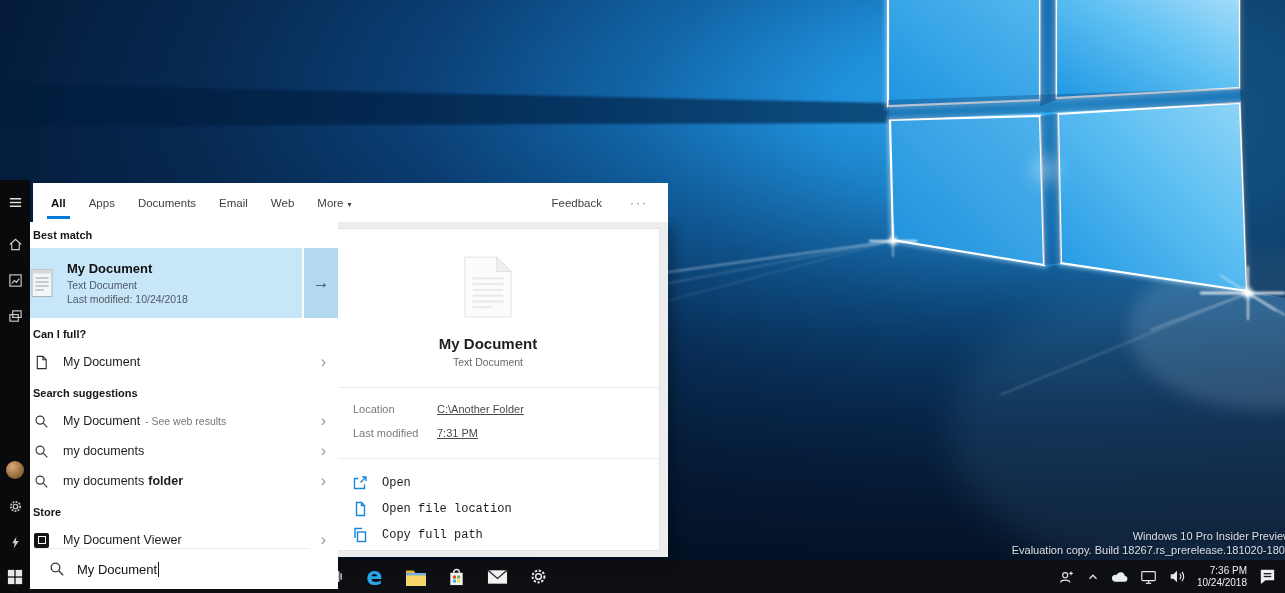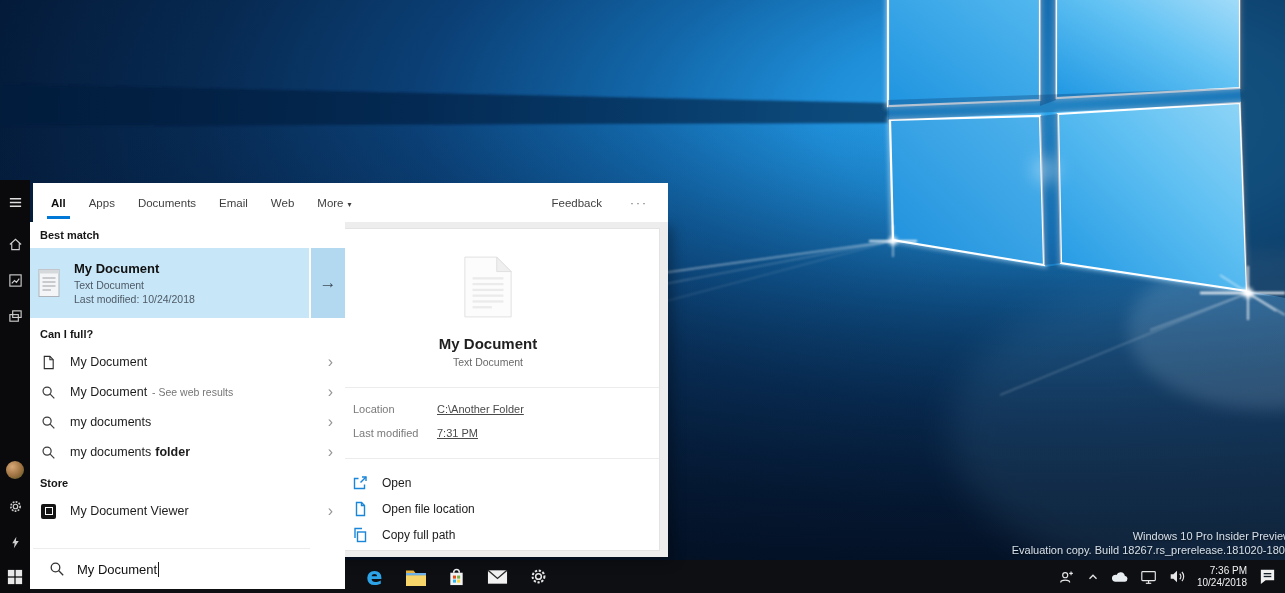--- a/index.html
+++ b/index.html
@@ -34,21 +34,21 @@
   
   .search-tabbar{position:absolute;left:33px;top:183px;width:635px;height:39px;background:#fff;z-index:5;
     display:flex;align-items:center;padding:0 18px;box-sizing:border-box;}
   .tab{position:relative;margin-right:23px;font-size:11.5px;color:#3f3f3f;cursor:default;}
   .tab.active{font-weight:700;color:#0f0f0f;}
   .tab.active::after{content:"";position:absolute;left:-4px;right:-4px;bottom:-10px;height:3px;background:#0078d7;}
   .tab .dd{font-size:8px;color:#3f3f3f;margin-left:4px;}
   .feedback{margin-left:auto;font-size:11.5px;color:#3f3f3f;}
   .dots{margin-left:28px;margin-right:2px;color:#6e6e6e;font-size:12px;letter-spacing:2px;}
   
-  .list-col{position:absolute;left:24px;top:222px;width:321px;height:367px;background:#fff;z-index:5;box-sizing:border-box;}
+  .list-col{position:absolute;left:17px;top:222px;width:321px;height:367px;background:#fff;z-index:5;box-sizing:border-box;}
   .sec-header{font-size:11px;font-weight:700;color:#161616;margin:10px 0 7px 16px;}
   .sec-header.first{margin-top:7px;}
   .best-match{height:70px;background:#fff;display:flex;align-items:stretch;cursor:default;}
   .bm-main{flex:1;background:#c7e6f8;display:flex;align-items:center;}
   .bm-icon{width:50px;display:flex;align-items:center;justify-content:center;}
   .bm-title{font-size:13px;font-weight:700;color:#101010;}
   .bm-sub{font-size:10.5px;color:#4e5a66;margin-top:2.5px;}
   .bm-arrow{width:34px;margin-left:2px;background:#b3d9f0;display:flex;align-items:center;justify-content:center;
     font-size:17px;color:#3e4c59;}
   .row{height:30px;display:flex;align-items:center;padding:0 12px 0 16px;cursor:default;}
@@ -70,21 +70,21 @@
   .detail-card{position:absolute;left:6px;top:6px;width:344px;height:323px;background:#fff;
     border:1px solid #e3e3e3;box-sizing:border-box;}
   .dc-icon{margin:26px auto 0;width:54px;}
   .dc-title{text-align:center;font-size:15px;font-weight:700;color:#1f1f1f;margin-top:16px;}
   .dc-sub{text-align:center;font-size:10.5px;color:#6a6a6a;margin-top:4px;}
   .dc-div{border-top:1px solid #ececec;margin-top:19px;}
   .props{padding:15px 0 0 36px;}
   .prop-row{display:flex;font-size:11px;margin-bottom:12px;}
   .prop-label{width:84px;color:#7a7a7a;}
   .prop-value{color:#4a4a4a;text-decoration:underline;}
-  .actions{padding:11px 0 0 34px;}
+  .actions{padding:11px 0 0 34px;font-family:Liberation Mono, monospace;}
   .action-row{display:flex;align-items:center;height:26px;font-size:12px;color:#1c1c1c;cursor:default;}
   .aic{width:17px;height:17px;margin-right:14px;display:flex;align-items:center;justify-content:center;}
 </style>
 </head>
 <body>
 
 <div class="wallpaper">
 <svg width="1285" height="593" viewBox="0 0 1285 593">
   <defs>
     <radialGradient id="bgGrad" cx="0.83" cy="0.2" r="1.05">
@@ -397,20 +397,21 @@
     <span class="ric">
       <svg width="15" height="15" viewBox="0 0 16 16" fill="none" stroke="#2e2e2e" stroke-width="1.2">
         <path d="M3.5 1.5 h6 l3.5 3.5 v9.5 h-9.5 Z"></path>
           <path d="M9.5 1.5 v3.5 h3.5"></path>
       </svg>
     </span>
     <span class="rlabel">My Document</span>
     <span class="chev">›</span>
   </div>
 
+  <div class="sec-header">Search suggestions</div>
   <div class="row">
     <span class="ric">
       <svg width="15" height="15" viewBox="0 0 16 16">
           <circle cx="6.5" cy="6.5" r="4.3" fill="none" stroke="#3d3d3d" stroke-width="1.3"></circle>
           <line x1="9.8" y1="9.8" x2="14.2" y2="14.2" stroke="#3d3d3d" stroke-width="1.3"></line>
         </svg>
     </span>
     <span class="rlabel">My Document</span>
     <span class="annotation">- See web results</span>
     <span class="chev">›</span>

